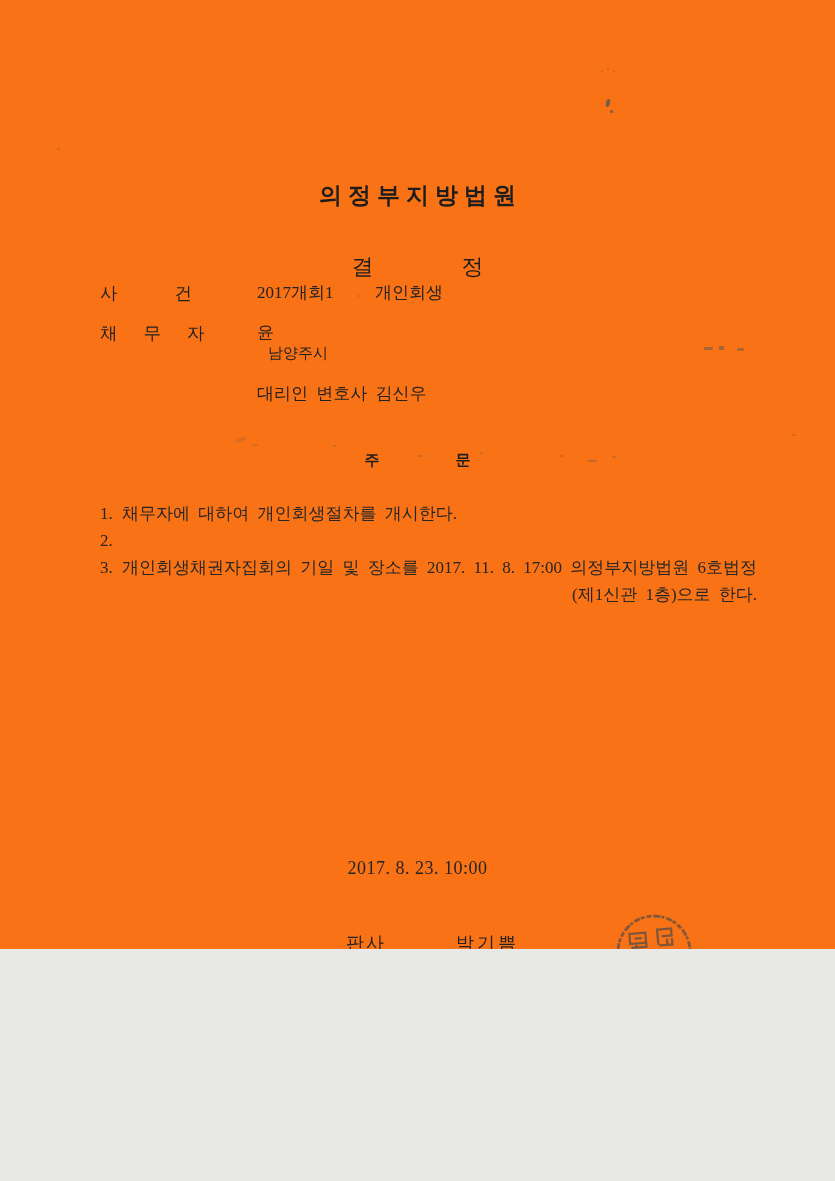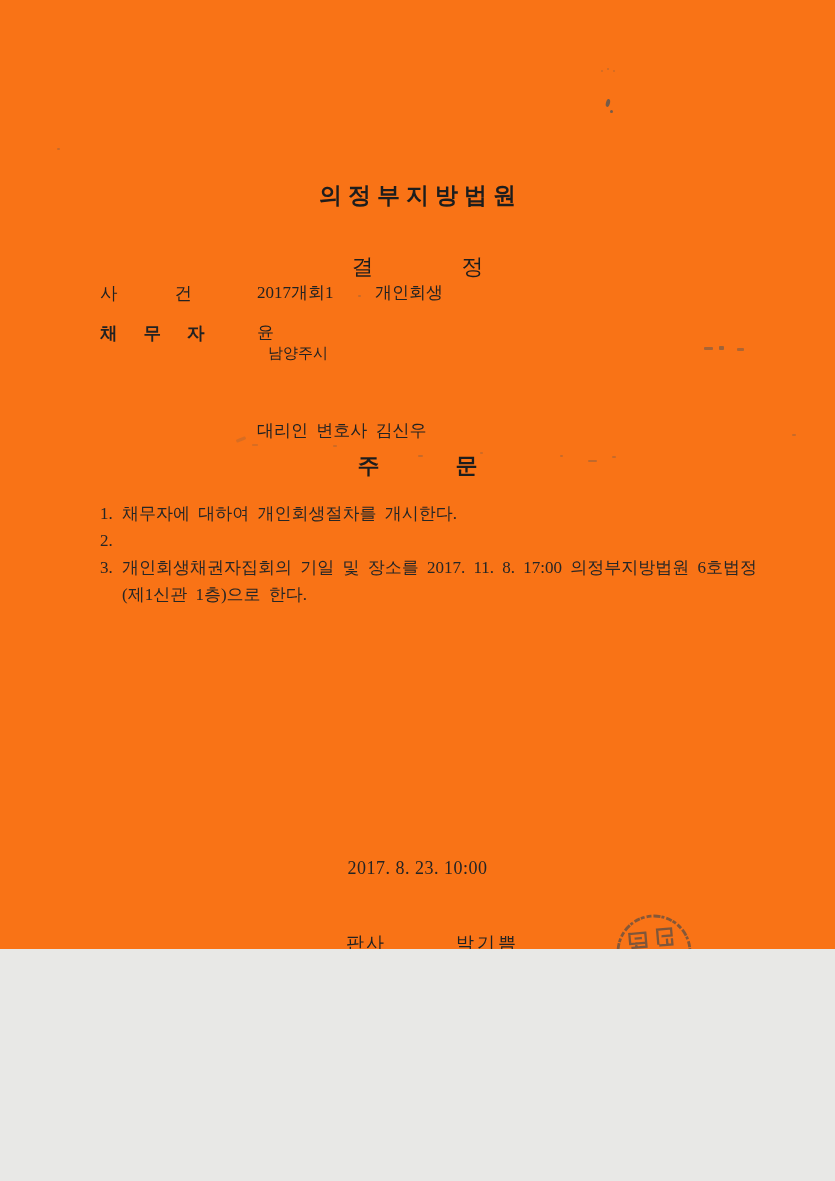--- a/index.html
+++ b/index.html
@@ -14,39 +14,39 @@
   }
   .abs { position:absolute; }
   .centered { left:0; right:0; text-align:center; }
 
   
   .spread > span { display:inline-block; white-space:nowrap; }
   .court-title { top:180px; font-size:23px; font-weight:bold; color:#1d1d1d; }
   .court-title > span { letter-spacing:6px; margin-right:-6px; }
   .doc-title { top:228px; font-size:22px; font-weight:normal; color:#1d1d1d;margin-top:24px; }
   .doc-title > span { letter-spacing:88px; margin-right:-88px; }
-  .sec-heading { font-size:22px; font-weight:bold; color:#1d1d1d; }
+  .sec-heading { font-size:15px; font-weight:bold; color:#1d1d1d; }
   .sec-heading > span { letter-spacing:76px; margin-right:-76px; }
   .heading-jumun { top:451px; }
   .heading-iyu   { top:630px; }
 
   .body-text { font-size:17px; line-height:27px; word-spacing:4px; color:#262626; }
 
   .label-case  { left:100px; top:281px; font-size:17.5px; letter-spacing:57px; }
-  .label-debtor{ left:100px; top:321px; font-size:17.5px; letter-spacing:26px;font-weight:bold; }
+  .label-debtor{ left:100px; top:321px; font-size:17.5px; letter-spacing:26px; }
   .val-case-no   { left:257px; top:281px; font-size:17px; }
   .val-case-type { left:375px; top:281px; font-size:17px; }
   .val-debtor-name { left:257px; top:321px; font-size:17px; }
   .val-debtor-city { left:268px; top:344px; font-size:15px; }
-  .val-attorney    { left:257px; top:382px; font-size:17px; word-spacing:4px;margin-top:37px; }
+  .val-attorney    { left:257px; top:382px; font-size:17px; word-spacing:4px; }
 
   .order-list { left:100px; top:500px; width:664px; }
   .order-item { display:flex; }
   .order-item .num  { flex:0 0 22px; }
-  .order-item .txt  { white-space:pre-line; }
+  .order-item .txt  { white-space:pre-line;text-align:right; }
 
   .reason-body { left:100px; top:672px; width:666px; white-space:pre-line; }
 
   .issued-at { top:858px; font-size:18px; letter-spacing:0.5px; color:#242424;text-align:center; }
 
   .judge-label { left:334px; top:931px; font-size:18px; letter-spacing:2px;margin-left:12px; }
   .judge-name  { left:456px; top:931px; font-size:18px; letter-spacing:3px; }
 
   .seal { left:610px; top:908px; width:88px; height:88px; opacity:0.82; }
 

